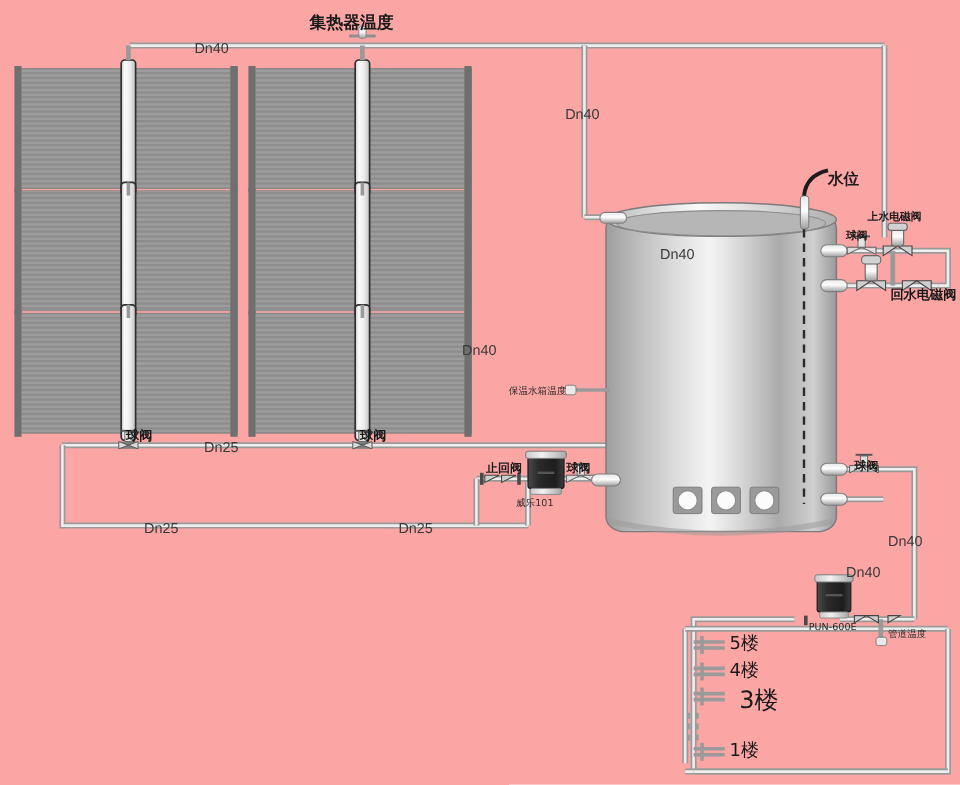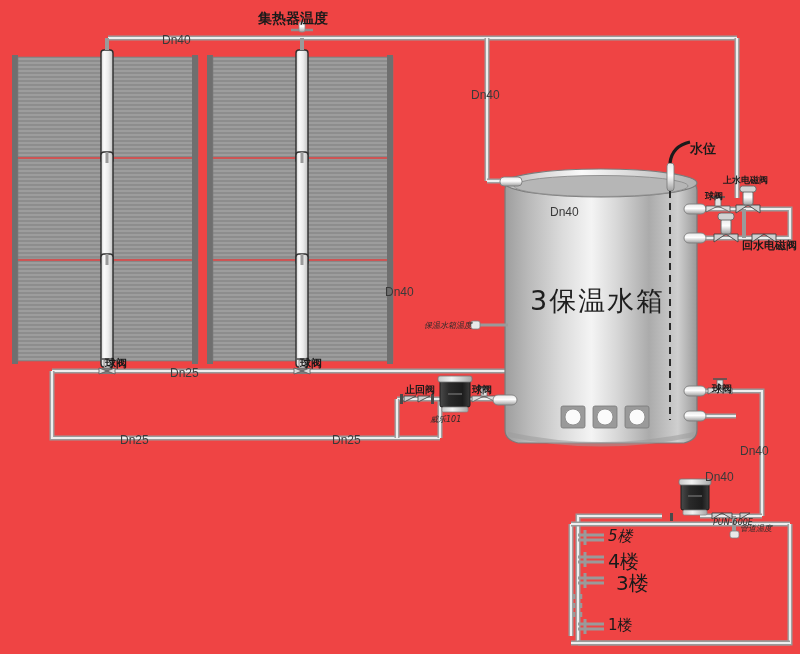--- a/index.html
+++ b/index.html
@@ -1,25 +1,25 @@
 <!DOCTYPE html>
 <html><head>
 <meta charset="utf-8">
 <style>
   html,body{margin:0;padding:0;background:#ffffff;}
   body{width:800px;height:654px;overflow:hidden;
        font-family:"Liberation Sans","DejaVu Sans",sans-serif;}
-  #stage{position:relative;width:800px;height:654px;background:#ef4444;}
+  #stage{position:relative;width:800px;height:654px;background:#fca5a5;}
   svg#diagram{position:absolute;left:0;top:0;width:800px;height:654px;}
 
   .lbl{position:absolute;white-space:nowrap;color:#1a1a1a;
        font-family:"DejaVu Sans","Liberation Sans",sans-serif;}
   .lbl-cn{font-weight:bold;}
   .lbl-dn{font-family:Liberation Sans, sans-serif;color:#3a3a3a;}
-  .lbl-small{font-size:8px;color:#2b2b2b;font-style:italic;}
+  .lbl-small{font-size:8px;color:#2b2b2b;}
 </style>
 </head>
 <body>
 
 <div id="stage">
 
 <svg id="diagram" viewBox="0 0 800 654">
   <defs>
 
     <pattern id="panelStripe" width="4" height="4" patternUnits="userSpaceOnUse">
@@ -368,32 +368,31 @@
 <div class="lbl lbl-cn" style="left:690px;top:140px;font-size:13px;">水位</div>
 
 <div class="lbl lbl-cn" style="left:723px;top:174px;font-size:9px;">上水电磁阀</div>
 
 <div class="lbl lbl-cn" style="left:705px;top:190px;font-size:9px;">球阀</div>
 
 <div class="lbl lbl-cn" style="left:714px;top:238px;font-size:11px;padding-left:28px;">回水电磁阀</div>
 
 <div class="lbl lbl-dn" style="left:550px;top:205px;font-size:12px;">Dn40</div>
 
-<div class="lbl" style="left:530px;top:283px;font-size:27px;color:#1e1e1e;letter-spacing:2px;">3保温水箱</div>
 
 <div class="lbl lbl-small" style="left:424px;top:320px;">保温水箱温度</div>
 
 <div class="lbl lbl-cn" style="left:712px;top:382px;font-size:10px;">球阀</div>
 
 <div class="lbl lbl-dn" style="left:740px;top:444px;font-size:12px;">Dn40</div>
 
 <div class="lbl lbl-dn" style="left:705px;top:470px;font-size:12px;">Dn40</div>
 
-<div class="lbl lbl-small" style="left:674px;top:518px;margin-left:39px;">PUN-600E</div>
+<div class="lbl lbl-small" style="left:674px;top:518px;">PUN-600E</div>
 
 <div class="lbl lbl-small" style="left:740px;top:523px;">管道温度</div>
 
-<div class="lbl" style="left:608px;top:527px;font-size:15px;font-style:italic;">5楼</div>
-<div class="lbl" style="left:608px;top:549px;font-size:19px;">4楼</div>
+<div class="lbl" style="left:608px;top:527px;font-size:15px;">5楼</div>
+<div class="lbl" style="left:608px;top:549px;font-size:15px;">4楼</div>
 <div class="lbl" style="left:616px;top:570px;font-size:20px;">3楼</div>
 <div class="lbl" style="left:608px;top:616px;font-size:15px;">1楼</div>
 
 </div>
 
 </body></html>

